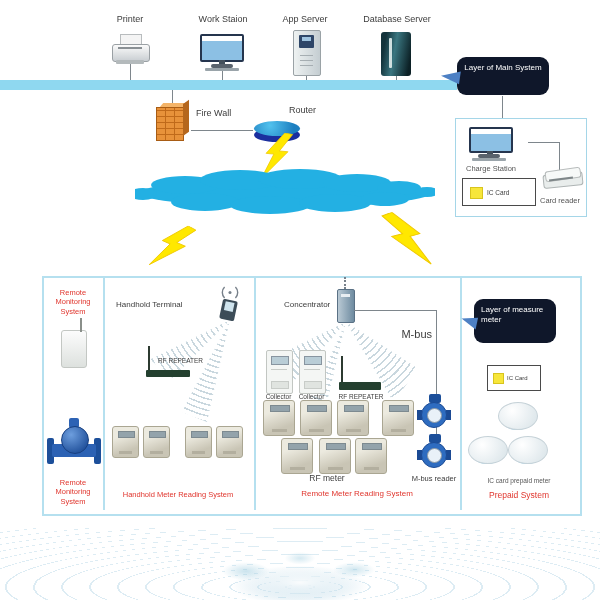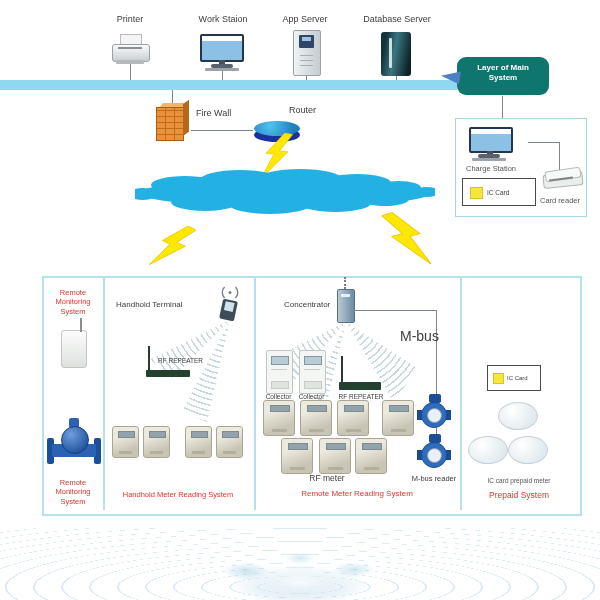--- a/index.html
+++ b/index.html
@@ -12,22 +12,22 @@
   .xs{font-size:6.5px;}
   .red{color:#e0362e;}
   .wrap{white-space:normal;line-height:1.25;}
   .hline{position:absolute;height:1px;background:#7e868c;}
   .vline{position:absolute;width:1px;background:#7e868c;}
 
   
   .mainbar{position:absolute;left:0;top:80px;width:457px;height:10px;background:#8fd8f0;}
 
   
-  .bubble{position:absolute;background:#0f766e;color:#fff;border-radius:9px;
-          padding:6px 7px;font-size:8px;font-weight:700;line-height:1.3;}
+  .bubble{position:absolute;background:#0f172a;color:#fff;border-radius:9px;
+          padding:6px 7px;font-size:8px;font-weight:400;line-height:1.3;}
   .tail{position:absolute;width:0;height:0;}
 
   
   .printer-paper{position:absolute;left:8px;top:0;width:20px;height:12px;background:#f4f4f4;border:1px solid #b8bcbe;}
   .printer-body{position:absolute;left:0;top:10px;width:36px;height:16px;border-radius:3px;
                 background:linear-gradient(#fbfbfb,#c9ced2);border:1px solid #9aa0a4;}
   .printer-slot{position:absolute;left:6px;top:13px;width:24px;height:2px;background:#8a9094;}
   .printer-tray{position:absolute;left:4px;top:26px;width:28px;height:4px;background:#b4babc;border-radius:1px;}
 
   .mon-screen{position:absolute;left:0;top:0;width:40px;height:24px;border:2px solid #25354e;border-radius:2px;
@@ -295,21 +295,21 @@
   <div class="lbl sm lbl-c red" style="left:106px;top:490px;width:144px;">Handhold Meter Reading System</div>
 
   <div class="lbl" style="left:284px;top:300px;font-size:8px;">Concentrator</div>
   <div class="ant-dots" style="left:344px;top:277px;"></div>
   <div class="conc" style="left:337px;top:289px;">
       <i></i>
     </div>
 
   <div class="hline" style="left:354px;top:310px;width:82px;"></div>
   <div class="vline" style="left:436px;top:310px;height:142px;"></div>
-  <div class="lbl" style="left:400px;top:328px;width:32px;text-align:right;font-size:14px;">M-bus</div>
+  <div class="lbl" style="left:400px;top:328px;width:32px;text-align:right;font-size:11px;">M-bus</div>
 
   <div class="beam" style="left:272px;top:322px;width:74px;height:62px;
        background:repeating-radial-gradient(circle at 100% 0, rgba(178,198,208,0) 0 4px, rgba(178,198,208,.7) 4px 5.5px);
        clip-path:polygon(100% 0, 0 58%, 26% 100%);"></div>
   <div class="beam" style="left:306px;top:322px;width:42px;height:94px;
        background:repeating-radial-gradient(circle at 95% 0, rgba(178,198,208,0) 0 4px, rgba(178,198,208,.7) 4px 5.5px);
        clip-path:polygon(95% 0, 0 92%, 42% 100%);"></div>
   <div class="beam" style="left:346px;top:322px;width:72px;height:80px;
        background:repeating-radial-gradient(circle at 0 0, rgba(178,198,208,0) 0 4px, rgba(178,198,208,.7) 4px 5.5px);
        clip-path:polygon(0 0, 100% 58%, 66% 100%);"></div>
@@ -371,20 +371,24 @@
       <div class="mb-st2"></div>
       <div class="mb-cap"></div>
       <div class="mb-body"></div>
       <div class="mb-dial"></div>
   </div>
 
   <div class="lbl lbl-c" style="left:297px;top:473px;width:60px;font-size:8.5px;">RF meter</div>
   <div class="lbl sm lbl-c" style="left:406px;top:474px;width:56px;">M-bus reader</div>
   <div class="lbl lbl-c red" style="left:282px;top:489px;width:150px;font-size:8px;">Remote Meter Reading System</div>
 
+  <div class="bubble" style="left:474px;top:299px;width:68px;height:32px;">
+    <span class="wrap">Layer of measure meter</span>
+    <div class="tail" style="left:-13px;top:17px;border-top:4px solid transparent;border-bottom:8px solid transparent;border-right:16px solid #4d80c4;transform:rotate(12deg);"></div>
+  </div>
   <div class="icbox" style="left:487px;top:365px;width:52px;height:24px;">
     <div class="icchip" style="left:5px;width:9px;height:9px;"></div>
     <span style="left:19px;font-size:6px;">IC Card</span>
   </div>
   <div class="abs" style="left:498px;top:402px;width:38px;height:30px;">
     <div class="pre-base"></div>
       <div class="pre-body"></div>
   </div>
   <div class="abs" style="left:468px;top:436px;width:38px;height:30px;">
     <div class="pre-base"></div>

